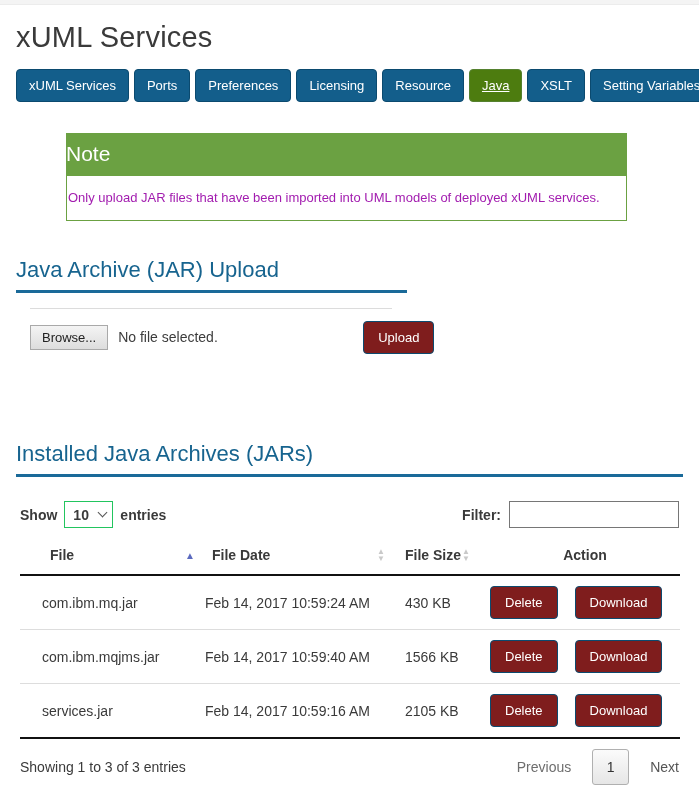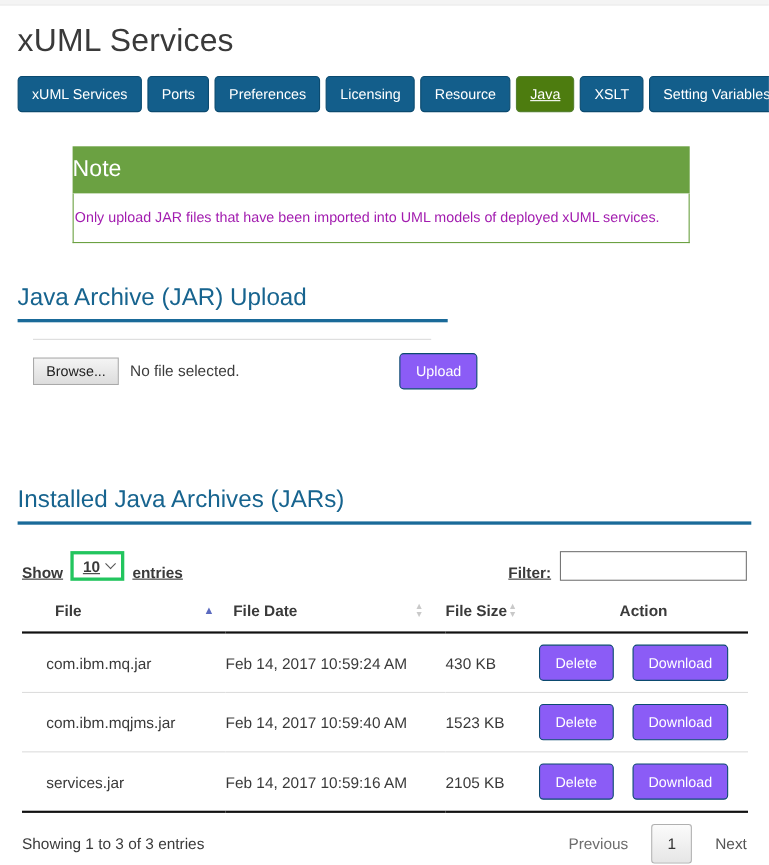--- a/index.html
+++ b/index.html
@@ -77,48 +77,48 @@
     background: linear-gradient(to bottom, #f4f4f4, #dddddd);
     border: 1px solid #a9a9a9;
     font-family: "Liberation Sans", sans-serif;
     font-size: 13px;
     color: #222222;
     padding: 4px 11px;
     cursor: pointer;
   }
   .file-status { font-size: 14px; color: #3c3c3c; margin-left: 10px; width: 160px; }
   .btn-teal {
-    background: #8b5cf6;
+    background: #7f1d1d;
     border: 1px solid #0b4a6f;
     border-radius: 4px;
     color: #ffffff;
     font-family: "Liberation Sans", sans-serif;
     font-size: 13px;
     padding: 8px 14px;
     cursor: pointer;
     white-space: nowrap;
   }
   .upload-button { margin-left: 85px; }
 
   
   .table-controls {
     display: flex;
     justify-content: space-between;
     align-items: center;
     margin-top: 24px;
     padding: 0 4px;
   }
-  .show-group, .filter-group { display: flex; align-items: flex-end; font-size: 14px; font-weight: bold; color: #3a3a3a; text-decoration: underline; }
+  .show-group, .filter-group { display: flex; align-items: center; font-size: 14px; font-weight: bold; color: #3a3a3a; }
   .select-box {
     display: inline-flex;
     align-items: center;
     justify-content: space-between;
     width: 49px;
     height: 27px;
-    border: 3px solid #22c55e;
+    border: 1px solid #22c55e;
     background: #ffffff;
     padding: 0 6px 0 8px;
     margin: 0 7px;
     font-size: 14px;
     font-weight: bold;
     cursor: pointer;
   }
   .caret {
     width: 7px; height: 7px;
     border-right: 1.6px solid #555555;
@@ -287,21 +287,21 @@
         <td>
           <span class="action-cell">
             <button class="btn-teal">Delete</button>
             <button class="btn-teal">Download</button>
           </span>
         </td>
       </tr>
       <tr>
         <td class="cell-file">com.ibm.mqjms.jar</td>
         <td>Feb 14, 2017 10:59:40 AM</td>
-        <td>1523 KB</td>
+        <td>1566 KB</td>
         <td>
           <span class="action-cell">
             <button class="btn-teal">Delete</button>
             <button class="btn-teal">Download</button>
           </span>
         </td>
       </tr>
       <tr>
         <td class="cell-file">services.jar</td>
         <td>Feb 14, 2017 10:59:16 AM</td>

